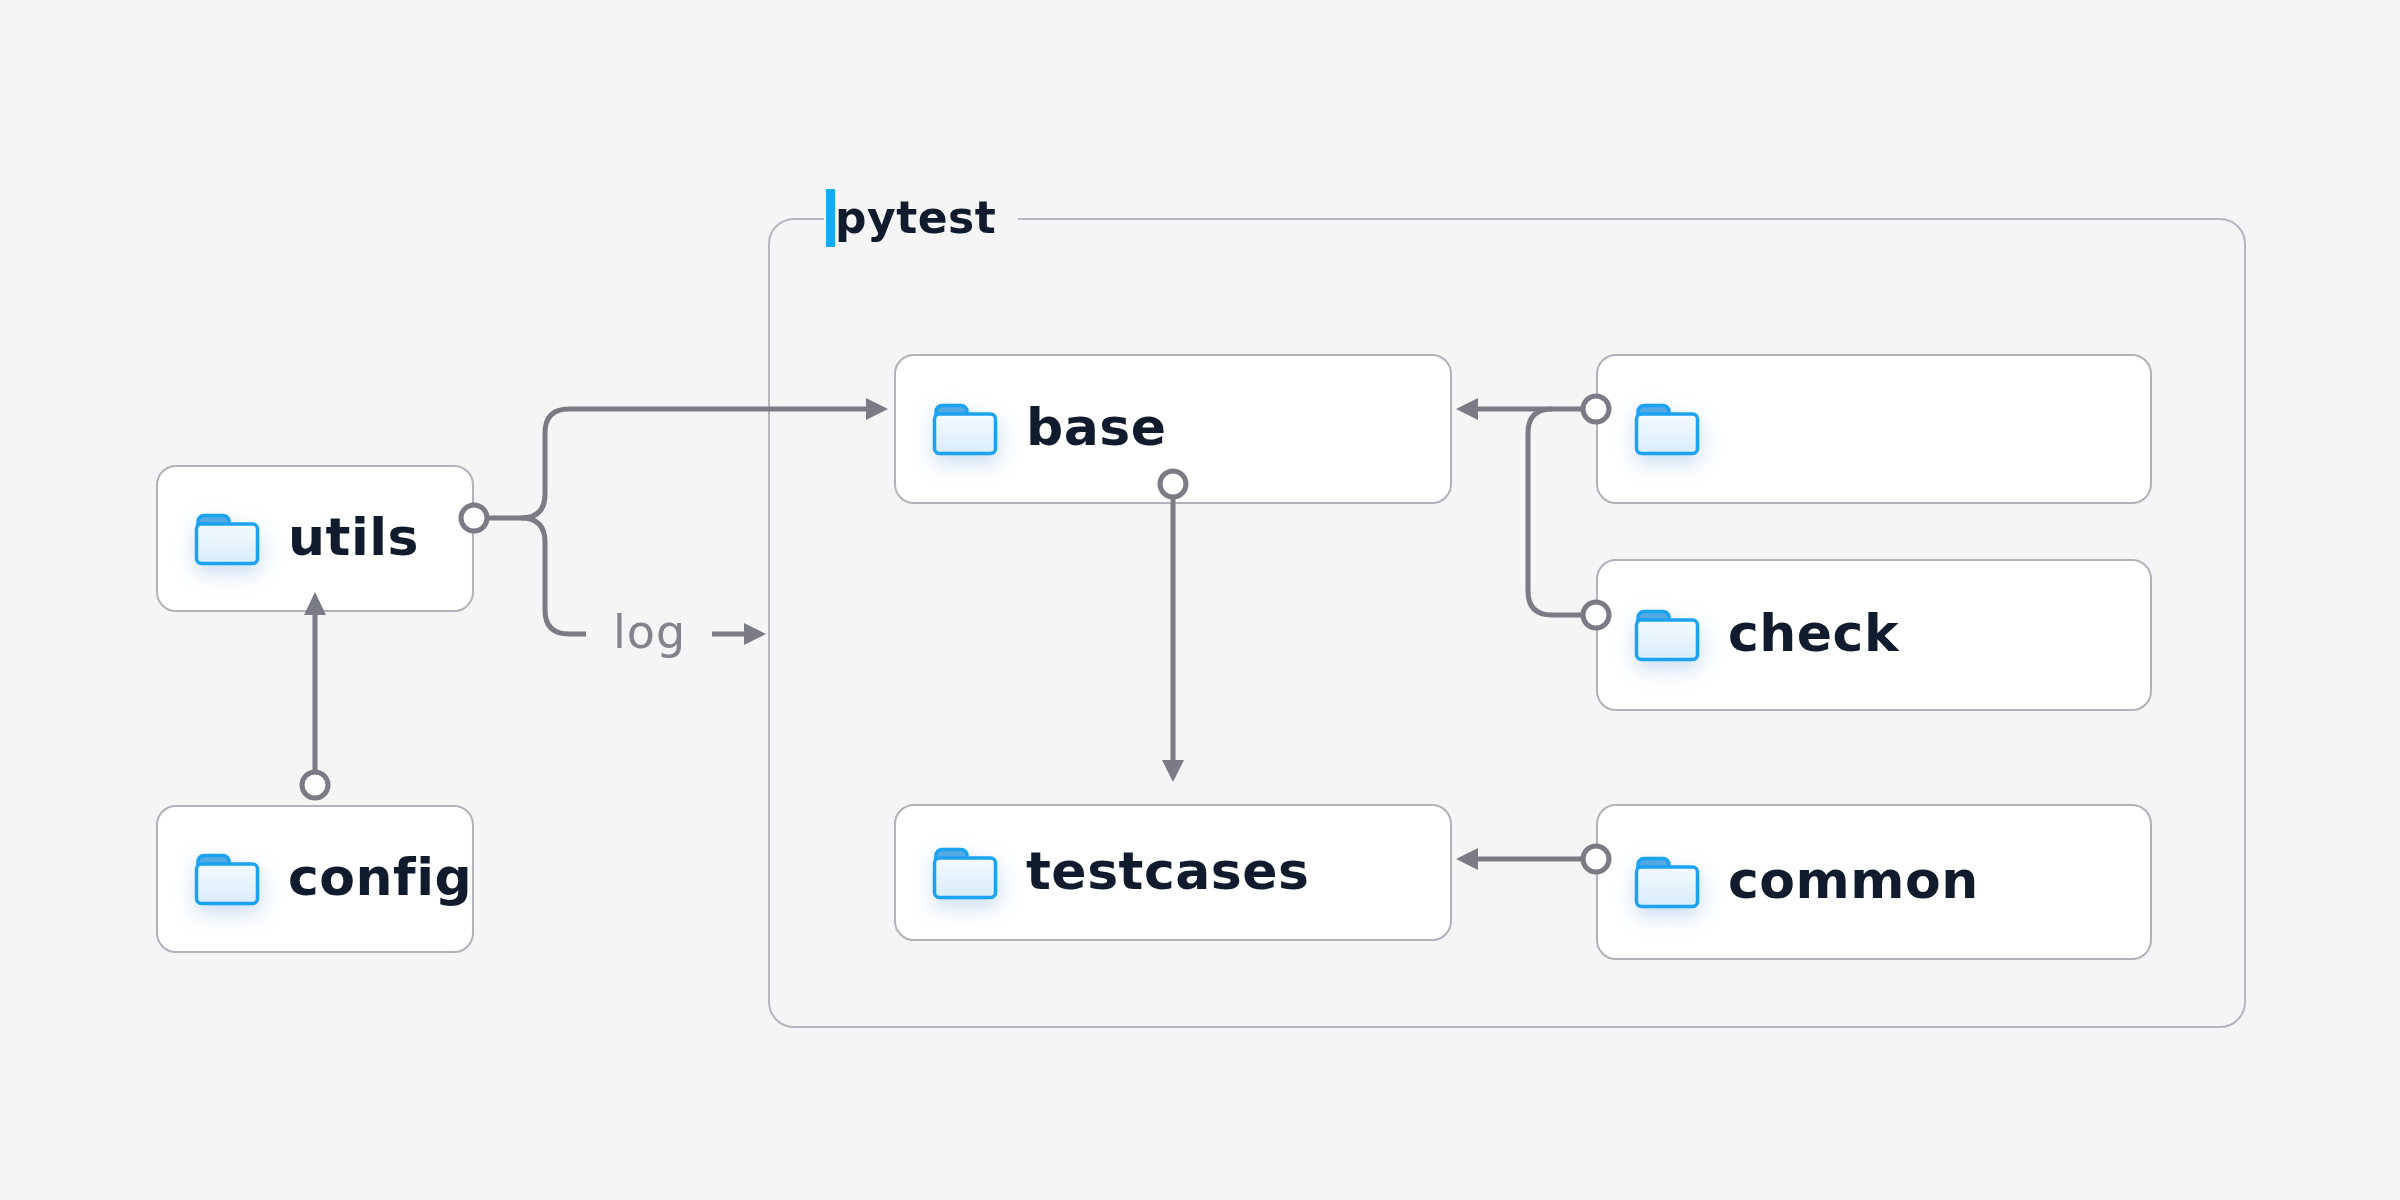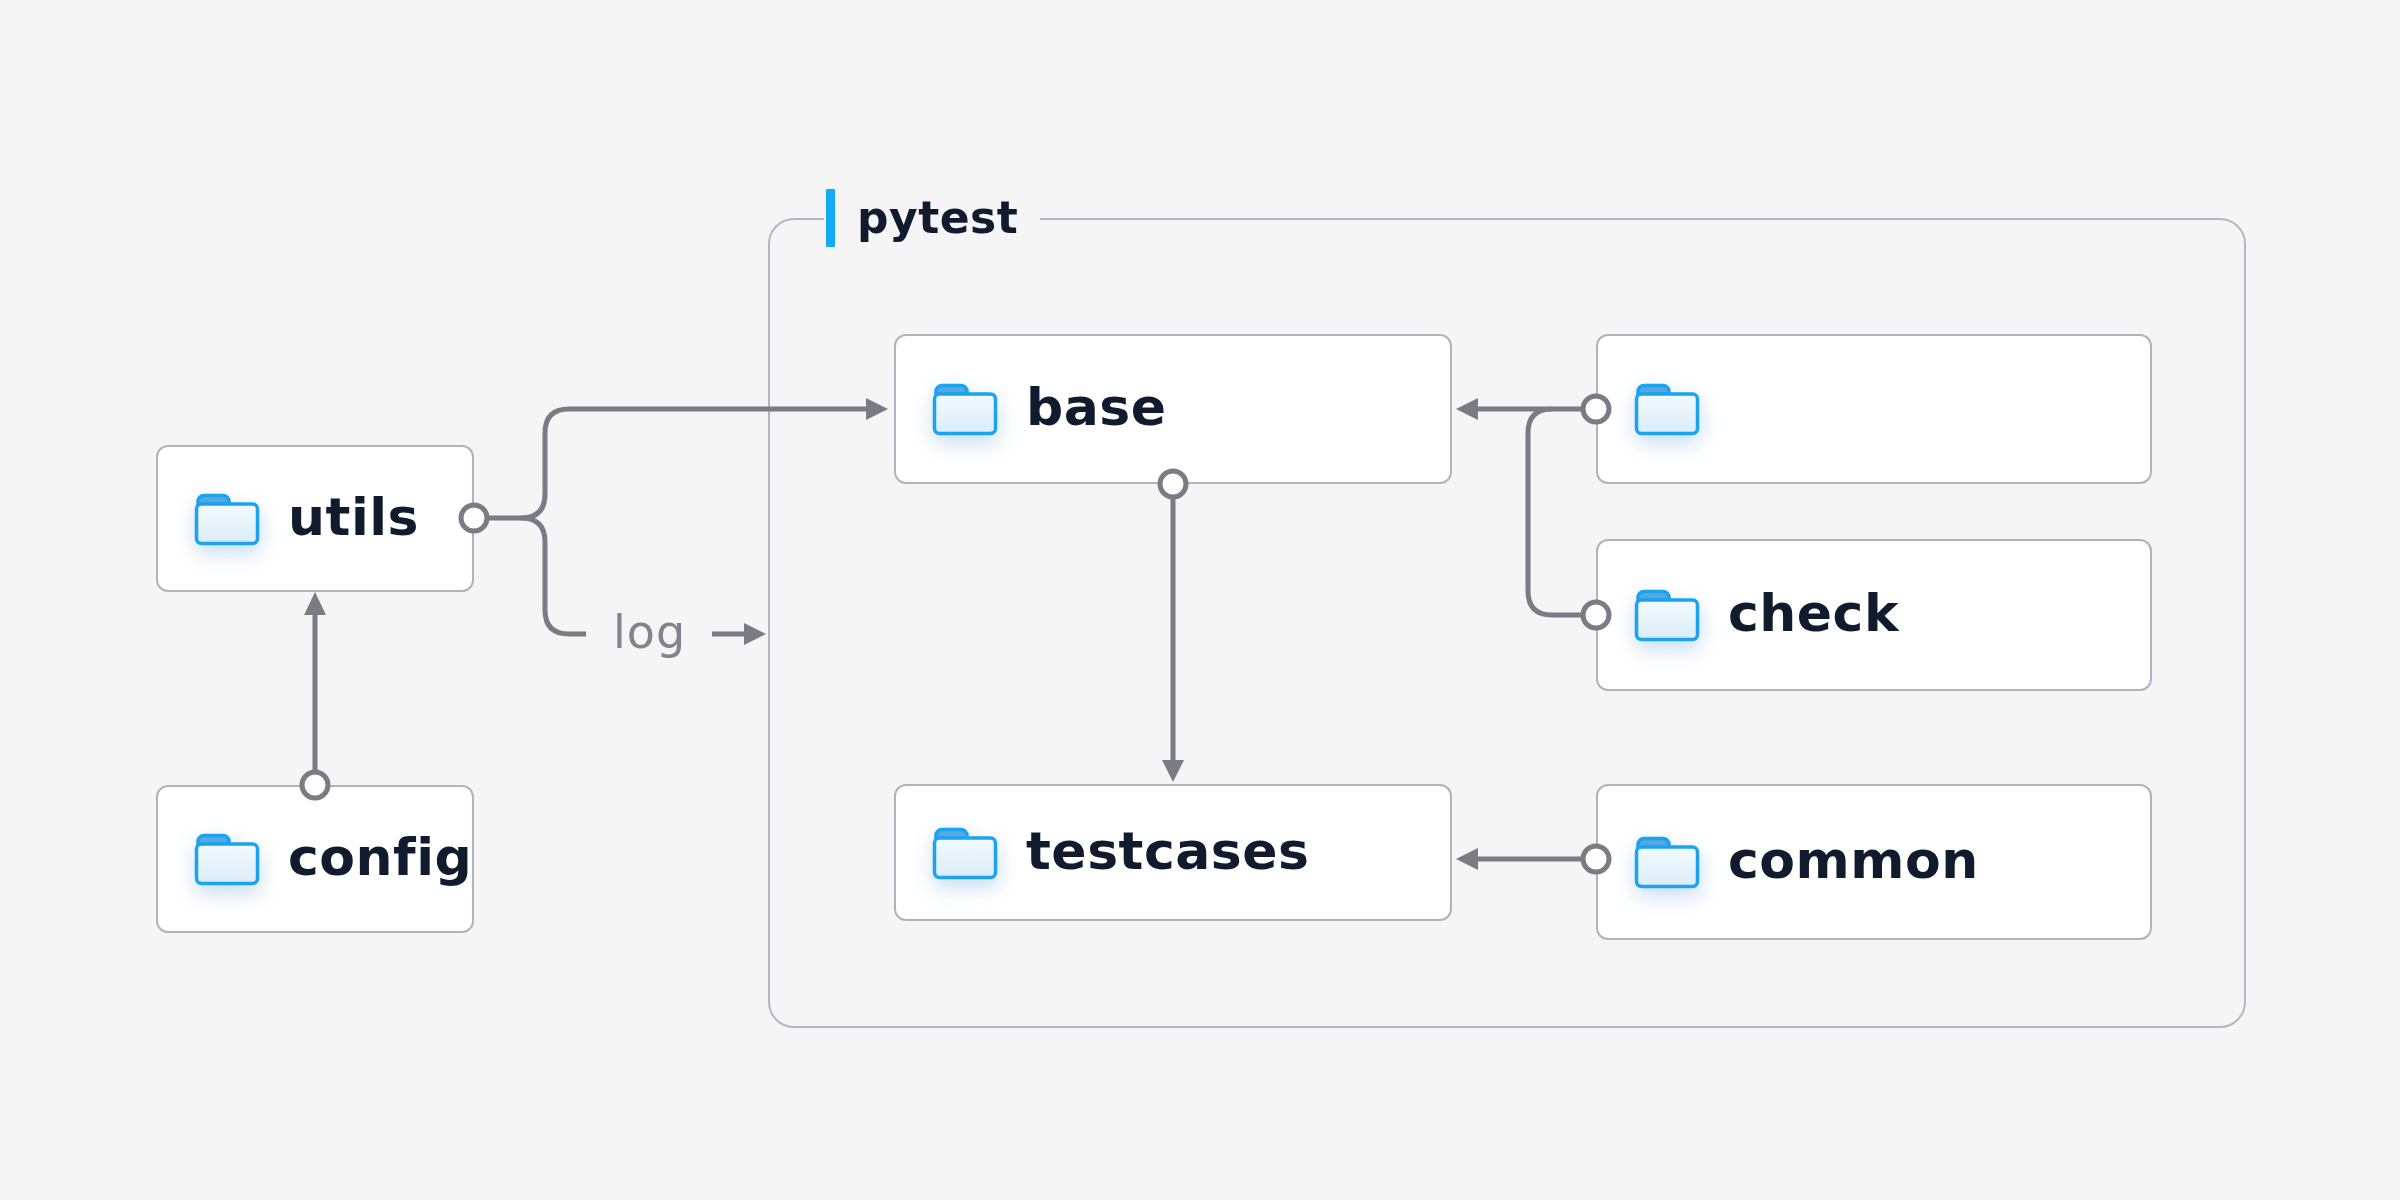--- a/index.html
+++ b/index.html
@@ -30,21 +30,20 @@
     background: transparent;
     box-sizing: border-box;
   }
   .pytest-label {
     position: absolute;
     left: 824px;
     top: 218px;
     transform: translateY(-50%);
     display: inline-flex;
     align-items: center;
-    gap: 22px;
     background: #f5f5f5;
     padding: 4px 22px 4px 2px;
     z-index: 3;
   }
   .accent-bar {
     display: inline-block;
     width: 9px;
     height: 58px;
     background: #15aaf5;
     border-radius: 1px;
@@ -54,27 +53,28 @@
     font-weight: bold;
     color: #101b2e;
     letter-spacing: 0.5px;
     line-height: 1;
   }
   
   .node {
     position: absolute;
     background: #ffffff;
     border: 2px solid #b2b2bc;
-    border-radius: 12px;
+    border-radius: 20px;
     box-sizing: border-box;
     display: flex;
     align-items: center;
     padding-left: 36px;
     gap: 28px;
     z-index: 2;
+    margin-top: 20px;
   }
   .node .label {
     font-size: 52px;
     font-weight: bold;
     color: #101b2e;
     letter-spacing: 0.5px;
     line-height: 1;
     padding-bottom: 4px;
   }
   .node .folder {

